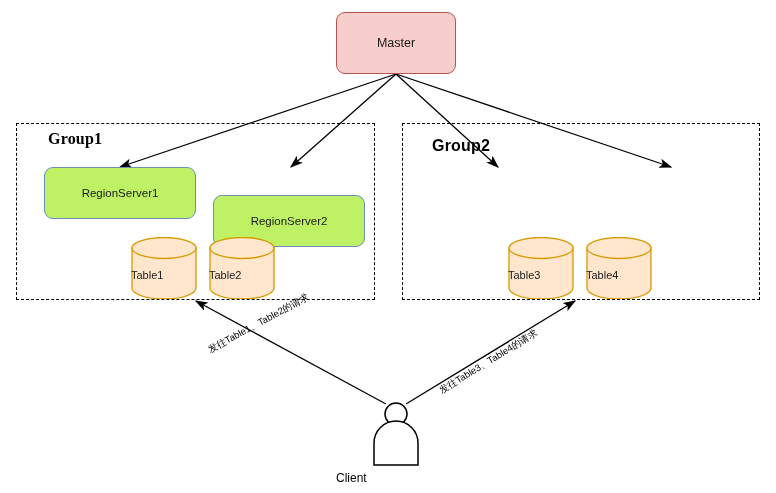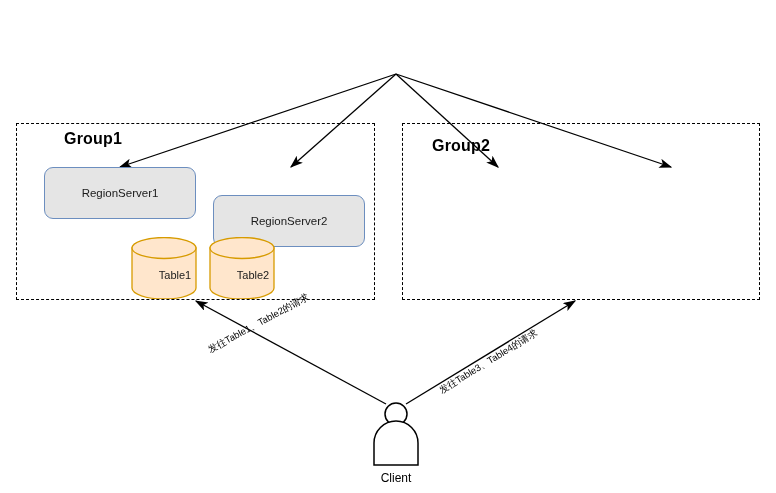--- a/index.html
+++ b/index.html
@@ -18,29 +18,29 @@
     font-size:12.5px;color:#1a1a1a;
   }
   .group-box{
     border:1.6px dashed #000000;background:transparent;
   }
   .group-title{
     position:absolute;font-weight:bold;font-size:16px;color:#000000;
     letter-spacing:.2px;
   }
   .rs-box{
-    background:#e5e5e5;border:1px solid #6c8ebf;border-radius:9px;
+    background:#bef264;border:1px solid #6c8ebf;border-radius:9px;
     font-size:11.5px;color:#1a1a1a;
   }
   .cyl{position:absolute;}
   .cyl-label{
-    position:absolute;width:100%;text-align:center;font-size:11px;color:#1a1a1a;padding-left:11px;
+    position:absolute;width:100%;text-align:left;font-size:11px;color:#1a1a1a;
   }
   .client-label{
-    position:absolute;width:120px;text-align:center;font-size:12px;color:#000;
+    position:absolute;width:120px;text-align:left;font-size:12px;color:#000;
   }
   .edge-label{
     position:absolute;font-size:9.5px;color:#000;white-space:nowrap;
     transform-origin:0 0;
   }
 </style>
 </head>
 <body>
 
 <div id="canvas">
@@ -60,23 +60,26 @@
       <line x1="386" y1="404" x2="196" y2="301"></line>
       <line x1="406" y1="404" x2="575" y2="301"></line>
     </g>
 
     <g stroke="#000000" stroke-width="1.5" fill="#ffffff">
       <circle cx="396" cy="414" r="11"></circle>
       <path d="M374,465 L374,443 A22,22 0 0 1 418,443 L418,465 Z"></path>
     </g>
   </svg>
 
+  <div class="node master-box" style="left:336px;top:12px;width:120px;height:62px;">
+    <span>Master</span>
+  </div>
 
   <div class="node group-box" style="left:16px;top:123px;width:359px;height:177px;"></div>
-  <div class="group-title" style="left:64px;top:130px;">Group1</div>
+  <div class="group-title" style="left:48px;top:130px;font-family:Liberation Serif, serif;">Group1</div>
 
   <div class="node rs-box" style="left:44px;top:167px;width:152px;height:52px;">
     <span>RegionServer1</span>
   </div>
   <div class="node rs-box" style="left:213px;top:167px;width:152px;height:52px;margin-top:28px;">
     <span>RegionServer2</span>
   </div>
 
   <div class="cyl" style="left:131px;top:237px;width:66px;height:62px;">
     <svg width="66" height="62" viewBox="0 0 66 62">
@@ -91,20 +94,34 @@
       <path d="M1,11 L1,51 A32,11 0 0 0 65,51 L65,11 Z" fill="#ffe6cc" stroke="#d79b00" stroke-width="1.3"></path>
       <ellipse cx="33" cy="11" rx="32" ry="10.5" fill="#ffe6cc" stroke="#d79b00" stroke-width="1.3"></ellipse>
     </svg>
     <div class="cyl-label" style="top:32px;">Table2</div>
   </div>
 
   <div class="node group-box" style="left:402px;top:123px;width:358px;height:177px;"></div>
   <div class="group-title" style="left:432px;top:137px;">Group2</div>
 
 
+  <div class="cyl" style="left:508px;top:237px;width:66px;height:62px;">
+    <svg width="66" height="62" viewBox="0 0 66 62">
+      <path d="M1,11 L1,51 A32,11 0 0 0 65,51 L65,11 Z" fill="#ffe6cc" stroke="#d79b00" stroke-width="1.3"></path>
+      <ellipse cx="33" cy="11" rx="32" ry="10.5" fill="#ffe6cc" stroke="#d79b00" stroke-width="1.3"></ellipse>
+    </svg>
+    <div class="cyl-label" style="top:32px;">Table3</div>
+  </div>
 
+  <div class="cyl" style="left:586px;top:237px;width:66px;height:62px;">
+    <svg width="66" height="62" viewBox="0 0 66 62">
+      <path d="M1,11 L1,51 A32,11 0 0 0 65,51 L65,11 Z" fill="#ffe6cc" stroke="#d79b00" stroke-width="1.3"></path>
+      <ellipse cx="33" cy="11" rx="32" ry="10.5" fill="#ffe6cc" stroke="#d79b00" stroke-width="1.3"></ellipse>
+    </svg>
+    <div class="cyl-label" style="top:32px;">Table4</div>
+  </div>
 
   <div class="edge-label" style="left:206px;top:345px;transform:rotate(-28.5deg);">发往Table1、Table2的请求</div>
   <div class="edge-label" style="left:437px;top:386px;transform:rotate(-31.5deg);">发往Table3、Table4的请求</div>
 
   <div class="client-label" style="left:336px;top:471px;">Client</div>
 
 </div>
 
 </body></html>

